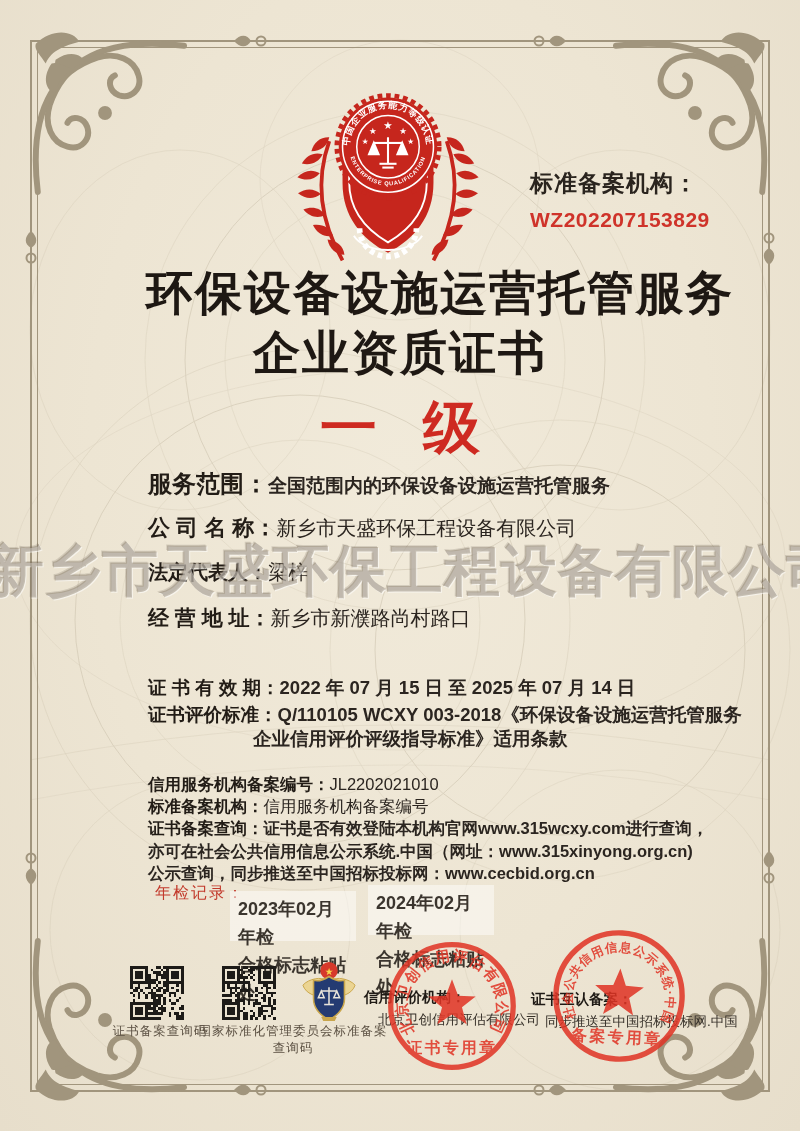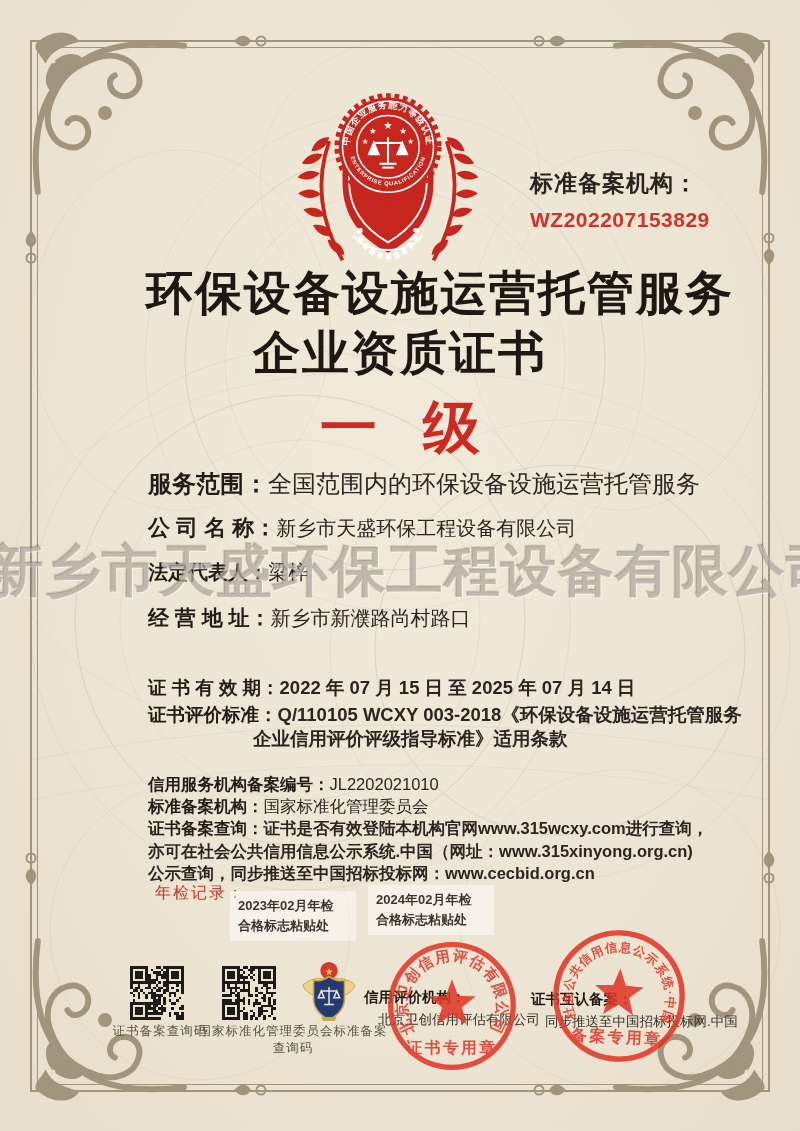--- a/index.html
+++ b/index.html
@@ -31,36 +31,36 @@
   .certno .num{font-size:21px;font-weight:600;color:var(--numred);margin-top:9px;letter-spacing:.5px;}
   
   .t1,.t2{position:absolute;left:0;width:100%;text-align:center;font-weight:900;color:#1E1813;z-index:6;
           font-size:47px;letter-spacing:2px;white-space:nowrap;}
   .t1{top:262px;margin-left:40px;} .t2{top:322px;}
   .grade{position:absolute;left:0;width:100%;top:390px;text-align:center;z-index:6;
          font-size:57px;font-weight:900;color:#CE2A21;letter-spacing:46px;text-indent:46px;white-space:nowrap;}
   
   .row{position:absolute;left:148px;white-space:nowrap;z-index:6;}
   .lb{font-weight:800;color:#221C16;} .vl{font-weight:500;color:#2B2520;}
-  .r1{top:468px;} .r1 .lb{font-size:24px;} .r1 .vl{font-size:24px;}
+  .r1{top:468px;} .r1 .lb{font-size:24px;} .r1 .vl{font-size:19px;font-weight:bold;}
   .r2{top:513px;} .r2 .lb{font-size:22px;} .r2 .vl{font-size:20px;}
   .r3{top:559px;} .r3 .lb{font-size:20px;} .r3 .vl{font-size:20px;}
   .r4{top:604px;} .r4 .lb{font-size:21px;} .r4 .vl{font-size:20px;}
   .rd .lb{font-size:18.5px;} .rd .vl{font-size:18.5px;font-weight:700;}
   .d1{top:647px;} .d2{top:675px;} .d3{top:702px;}
   .cont{position:absolute;left:253px;white-space:nowrap;font-size:18.5px;font-weight:700;color:#2B2520;z-index:6;}
   .c1{top:726px;}
   .ro .lb{font-size:16.5px;} .ro .vl{font-size:16.5px;}
   .o1{top:751px;} .o2{top:774px;} .o3{top:796px;}
   .rq{font-size:16.5px;} .rq .lb{font-size:16.5px;} .rq .vl{font-weight:600;}
   .q1{top:818px;} .q2{top:841px;font-weight:600;color:#2B2520;} .q3{top:863px;font-weight:600;color:#2B2520;}
   
   .annual-title{position:absolute;left:155px;top:883px;font-size:16px;color:#C23A2C;letter-spacing:2px;z-index:6;}
   .slot{position:absolute;width:126px;height:50px;background:rgba(255,255,255,.48);z-index:6;
-        font-size:13px;line-height:1.55;font-weight:600;color:#3B352E;padding:5px 8px;box-sizing:border-box;}
+        font-size:18px;line-height:1.55;font-weight:600;color:#3B352E;padding:5px 8px;box-sizing:border-box;}
   .slot.s1{left:230px;top:891px;}
   .slot.s2{left:368px;top:885px;}
   
   .wm{position:absolute;left:-12px;top:534px;width:830px;z-index:12;white-space:nowrap;
       font-size:56px;font-weight:800;letter-spacing:1px;color:rgba(124,113,95,.40);
       text-shadow:1px 1px 0 rgba(255,255,255,.55), -1px -1px 0 rgba(90,80,65,.18);pointer-events:none;}
   
   .qr{position:absolute;width:54px;height:54px;top:966px;display:grid;
       grid-template-columns:repeat(21,1fr);grid-template-rows:repeat(21,1fr);z-index:8;}
   .qr i{background:#1D1B18;}
@@ -261,21 +261,21 @@
   <div class="row r1"><span class="lb">服务范围：</span><span class="vl">全国范围内的环保设备设施运营托管服务</span></div>
   <div class="row r2"><span class="lb">公 司 名 称：</span><span class="vl">新乡市天盛环保工程设备有限公司</span></div>
   <div class="row r3"><span class="lb">法定代表人：</span><span class="vl">梁梓</span></div>
   <div class="row r4"><span class="lb">经 营 地 址：</span><span class="vl">新乡市新濮路尚村路口</span></div>
 
   <div class="row rd d2"><span class="lb">证 书 有 效 期：</span><span class="vl">2022 年 07 月 15 日 至 2025 年 07 月 14 日</span></div>
   <div class="row rd d3"><span class="lb">证书评价标准：</span><span class="vl">Q/110105 WCXY 003-2018《环保设备设施运营托管服务</span></div>
   <div class="cont c1">企业信用评价评级指导标准》适用条款</div>
 
   <div class="row ro o2"><span class="lb">信用服务机构备案编号：</span><span class="vl">JL2202021010</span></div>
-  <div class="row ro o3"><span class="lb">标准备案机构：</span><span class="vl">国家标准化管理委员会</span></div>
+  <div class="row ro o3"><span class="lb">标准备案机构：</span><span class="vl">信用服务机构备案编号</span></div>
 
   <div class="row rq q1"><span class="lb">证书备案查询：</span><span class="vl">证书是否有效登陆本机构官网www.315wcxy.com进行查询，</span></div>
   <div class="row rq q2">亦可在社会公共信用信息公示系统.中国（网址：www.315xinyong.org.cn)</div>
   <div class="row rq q3">公示查询，同步推送至中国招标投标网：www.cecbid.org.cn</div>
 
   <div class="annual-title">年检记录：</div>
   <div class="slot s1">
     <div>2023年02月年检</div>
     <div>合格标志粘贴处</div>
   </div>

